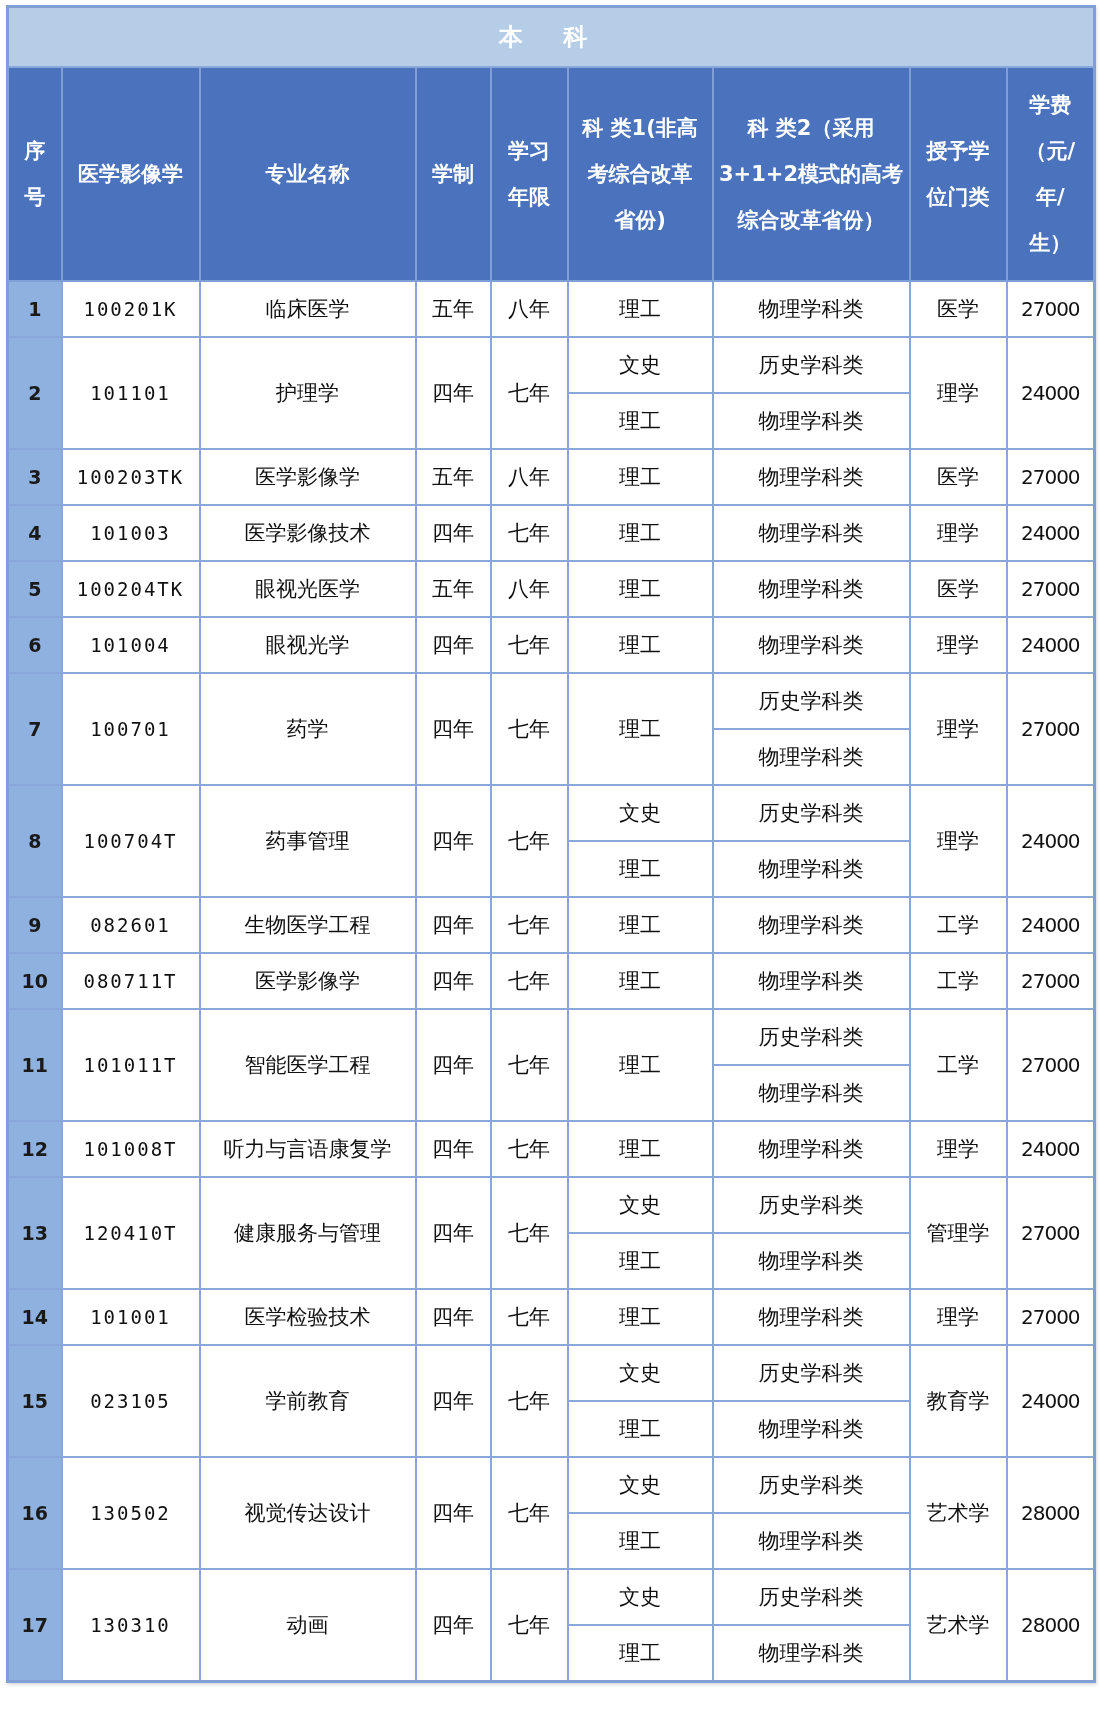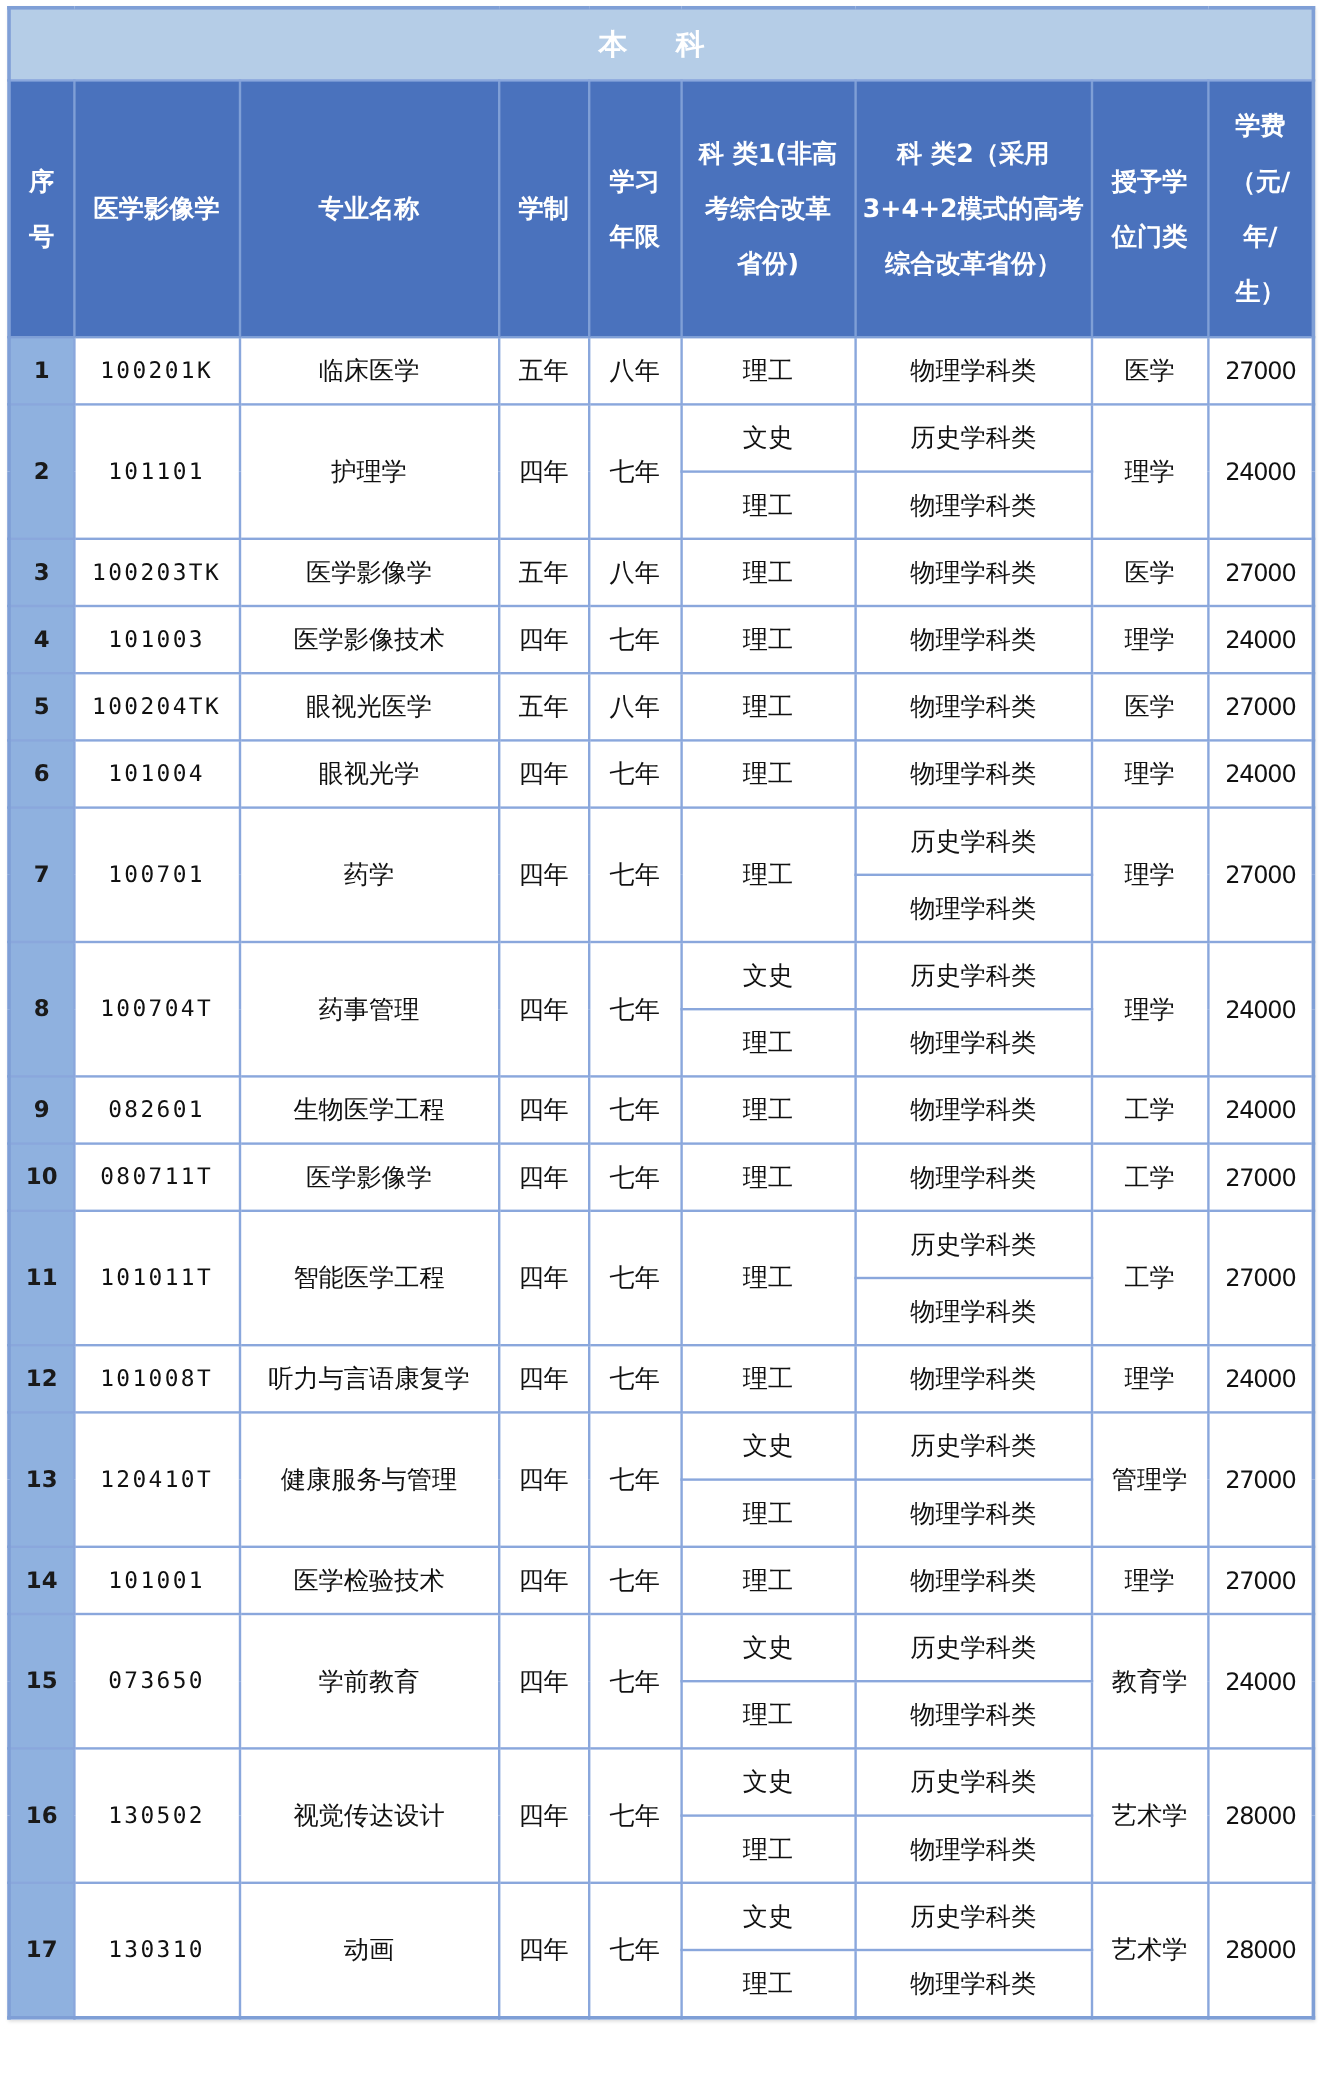--- a/index.html
+++ b/index.html
@@ -60,21 +60,21 @@
             <span class="h">学习</span>
             <span class="h">年限</span>
           </th>
         <th>
             <span class="h">科 类1(非高</span>
             <span class="h">考综合改革</span>
             <span class="h">省份)</span>
           </th>
         <th>
             <span class="h">科 类2（采用</span>
-            <span class="h">3+4+2模式的高考</span>
+            <span class="h">3+1+2模式的高考</span>
             <span class="h">综合改革省份）</span>
           </th>
         <th>
             <span class="h">授予学</span>
             <span class="h">位门类</span>
           </th>
         <th>
             <span class="h">学费</span>
             <span class="h">（元/</span>
             <span class="h">年/</span>
@@ -250,21 +250,21 @@
           <td class="txt">医学检验技术</td>
           <td class="txt">四年</td>
           <td class="txt">七年</td>
           <td class="txt">理工</td>
           <td class="txt">物理学科类</td>
           <td class="txt">理学</td>
           <td class="fee">27000</td>
         </tr>
         <tr class="r">
           <td class="idx" rowspan="2">15</td>
-          <td class="code" rowspan="2">073650</td>
+          <td class="code" rowspan="2">023105</td>
           <td class="txt" rowspan="2">学前教育</td>
           <td class="txt" rowspan="2">四年</td>
           <td class="txt" rowspan="2">七年</td>
           <td class="txt">文史</td>
           <td class="txt">历史学科类</td>
           <td class="txt" rowspan="2">教育学</td>
           <td class="fee" rowspan="2">24000</td>
         </tr>
         <tr class="r">
           <td class="txt">理工</td>

